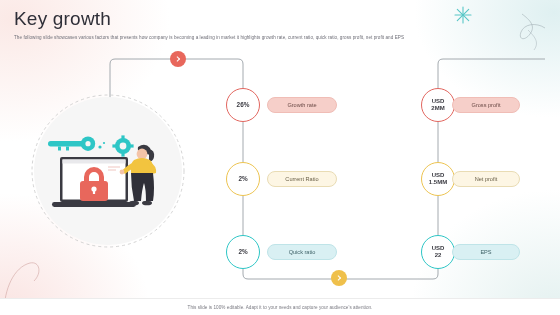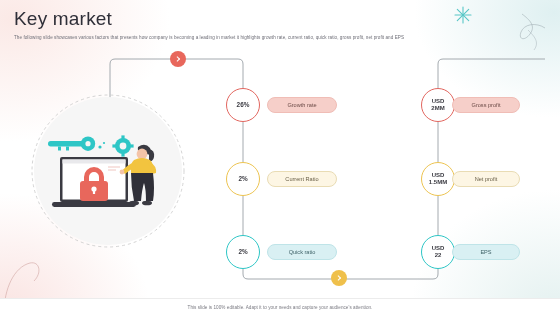--- a/index.html
+++ b/index.html
@@ -187,21 +187,21 @@
   <svg class="decor" id="decor-star" viewBox="0 0 22 22">
     <g stroke="#57c6c6" stroke-width="1.1" stroke-linecap="round">
       <line x1="11" y1="3" x2="11" y2="19"></line>
       <line x1="3" y1="11" x2="19" y2="11"></line>
       <line x1="5.3" y1="5.3" x2="16.7" y2="16.7"></line>
       <line x1="16.7" y1="5.3" x2="5.3" y2="16.7"></line>
     </g>
   </svg>
 
   <div id="header">
-    <div id="page-title">Key market</div>
+    <div id="page-title">Key growth</div>
     <div id="page-subtitle">The following slide showcases various factors that presents how company is becoming a leading in market it highlights growth rate, current ratio, quick ratio, gross profit, net profit and EPS</div>
   </div>
 
   <svg id="connectors" viewBox="0 0 560 315">
     <g fill="none" stroke="#9aa0a6" stroke-width=".9">
 
       <path d="M110 130 L110 64 Q110 59 115 59 L238 59 Q243 59 243 64 L243 88"></path>
 
       <path d="M243 122 L243 162"></path>
       <path d="M243 196 L243 235"></path>

